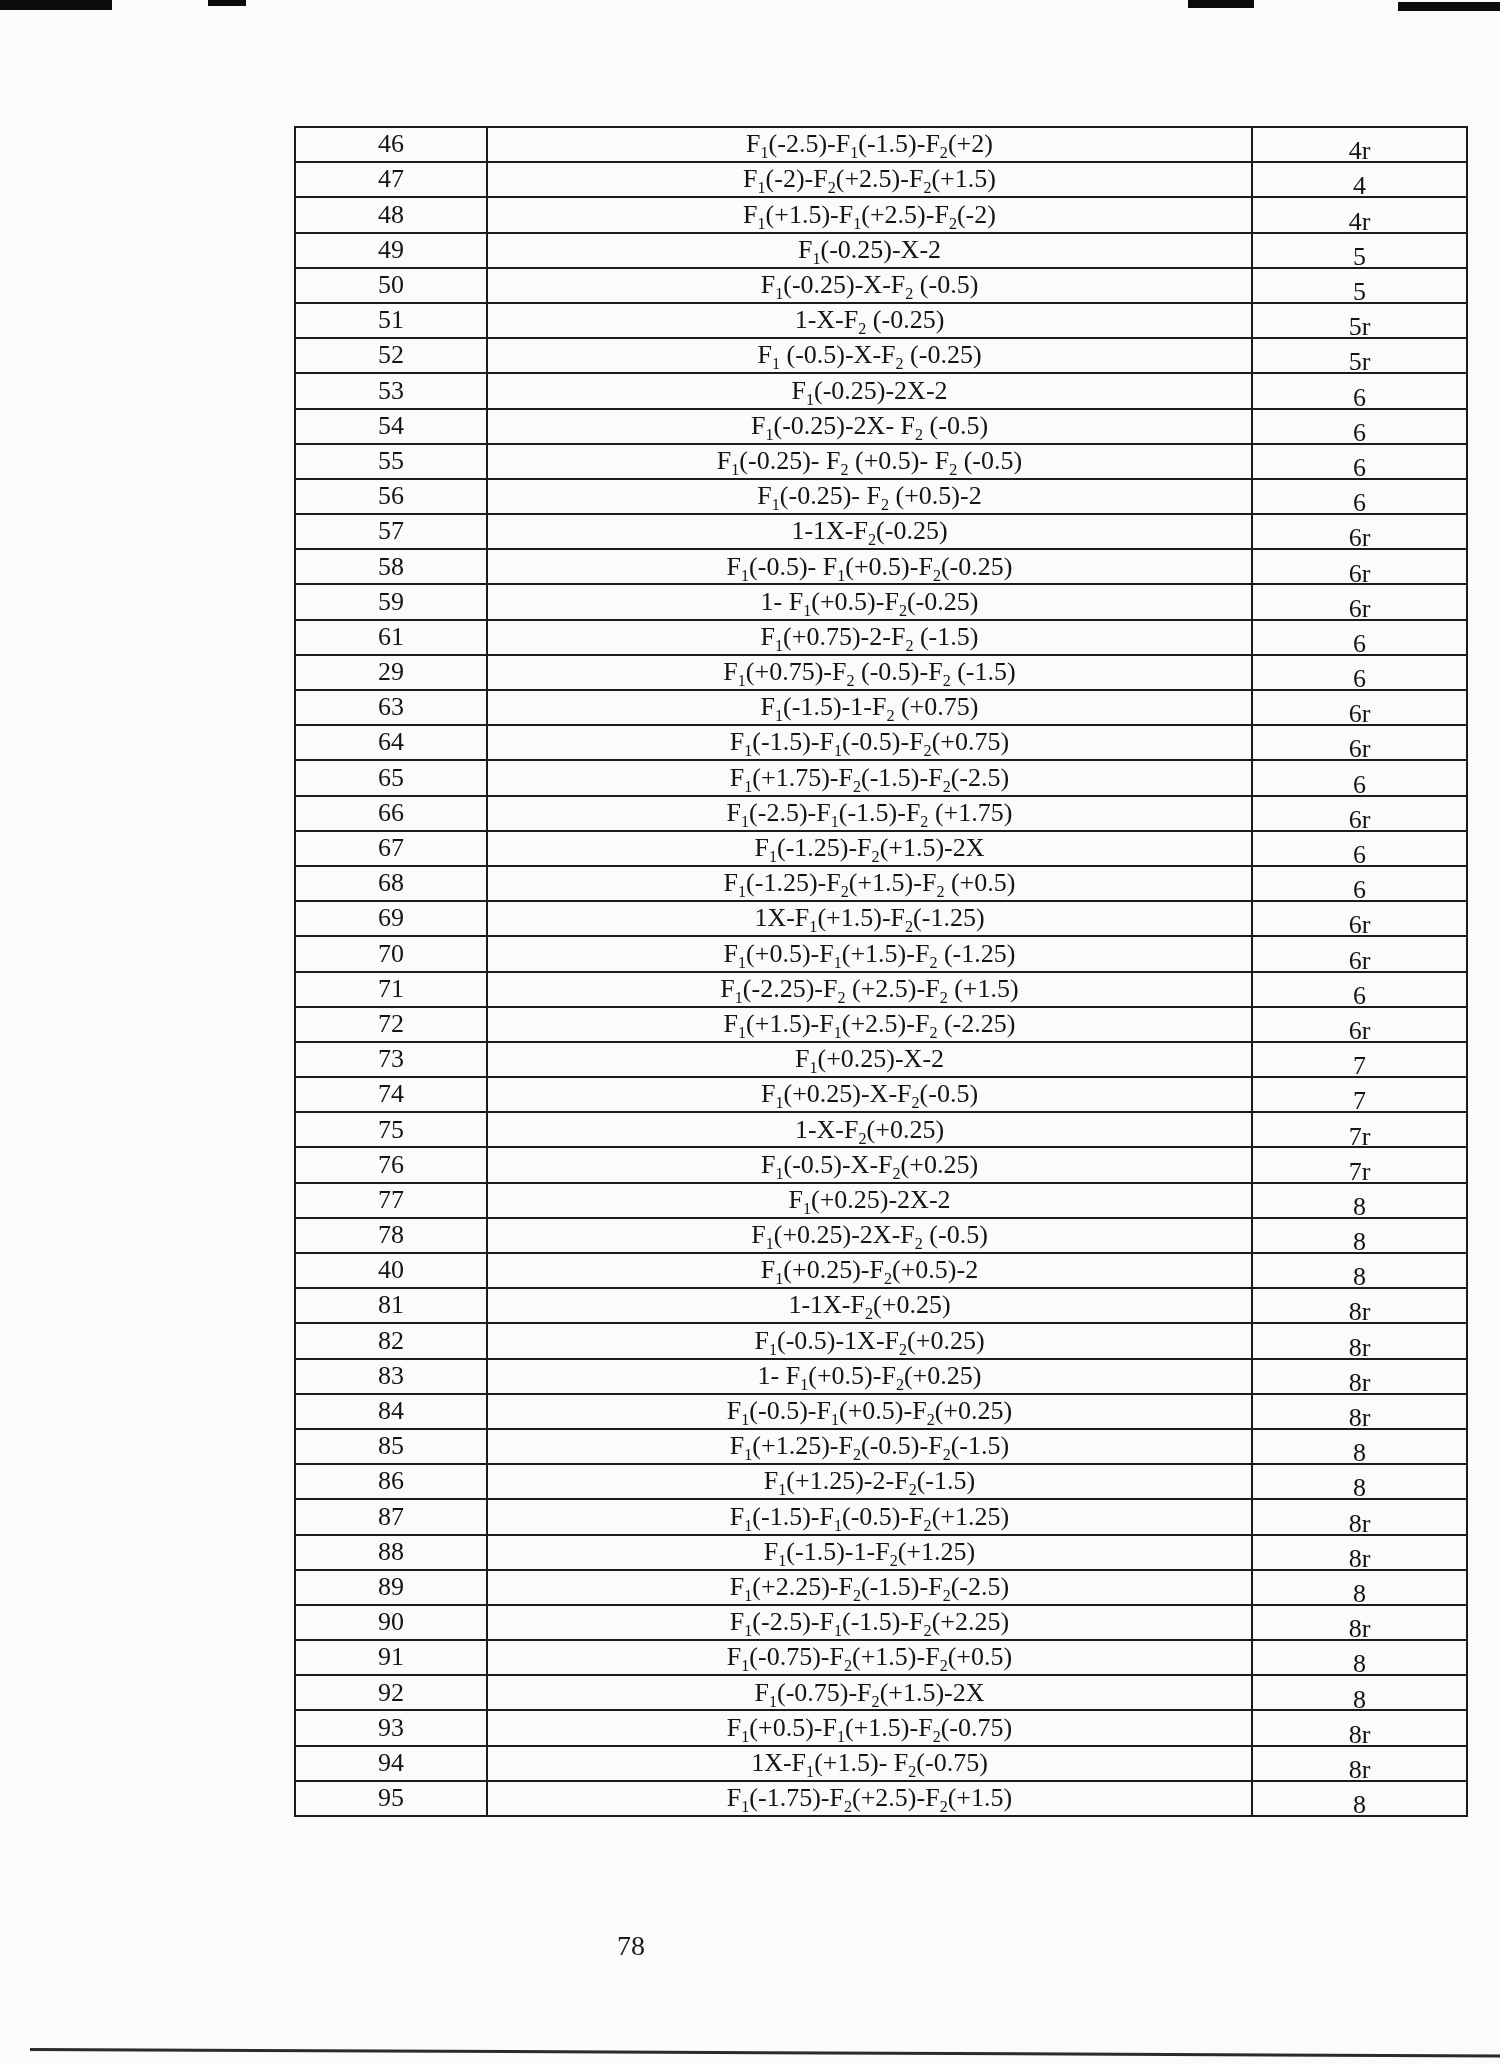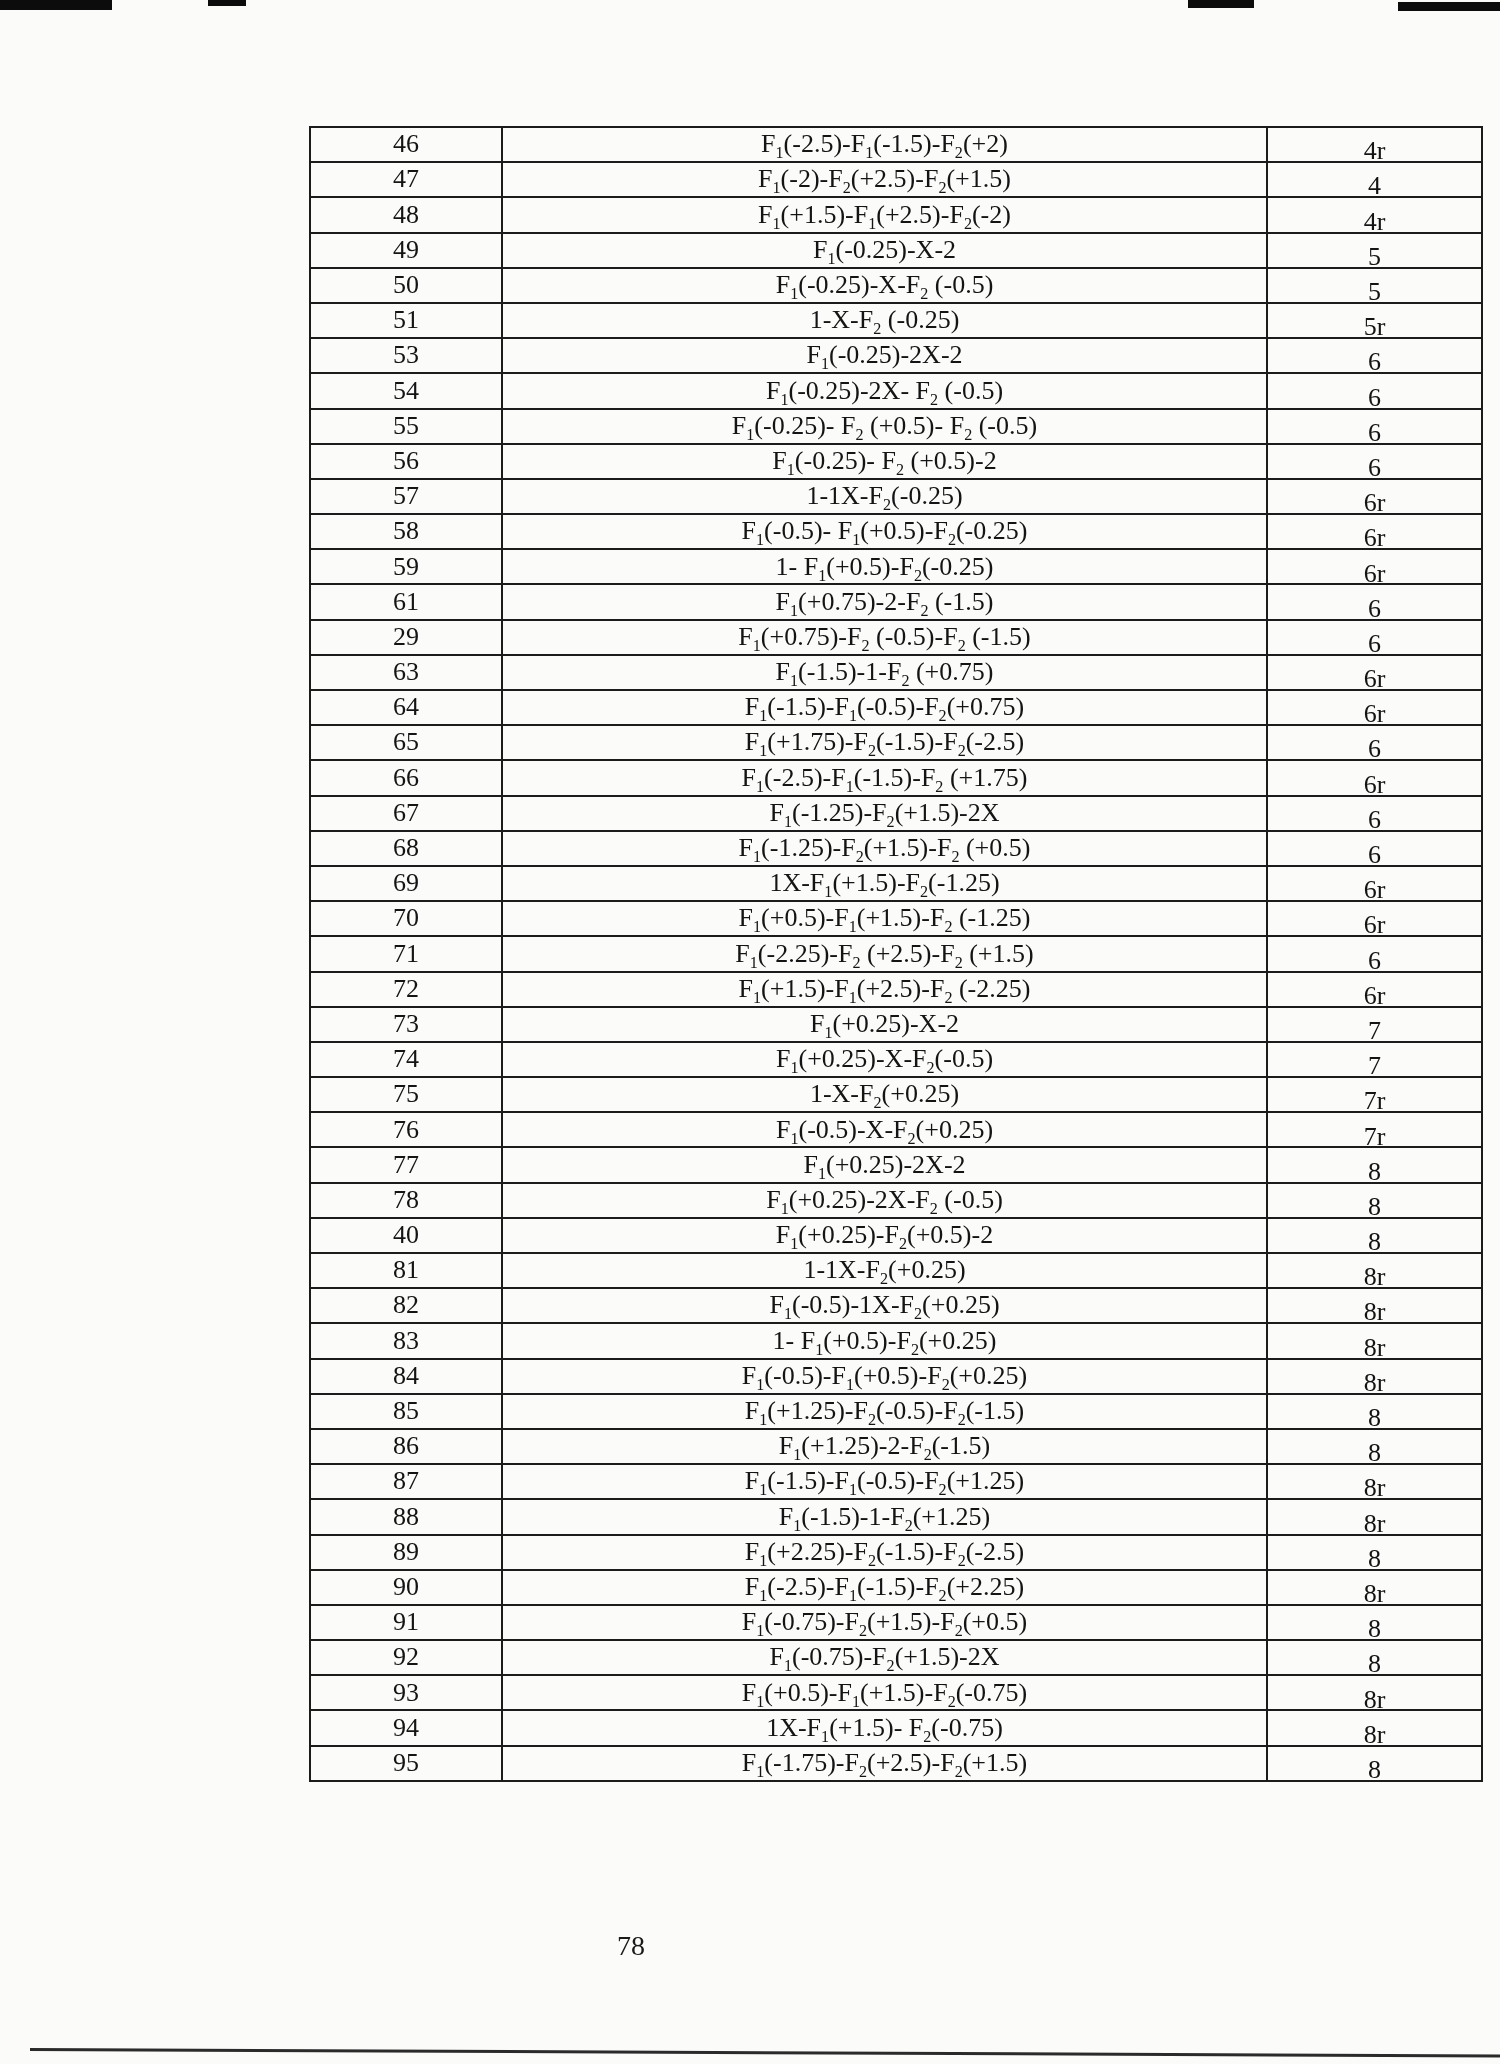--- a/index.html
+++ b/index.html
@@ -7,21 +7,21 @@
     width:1500px;height:2064px;position:relative;
     background:#fbfbfa;color:#141414;
     font-family:"Liberation Serif", serif;
     overflow:hidden;
   }
   
   .artifact{position:absolute;background:#0c0c0c;}
   .artifact.bottom-line{height:3px;background:#2a2a2a;transform:rotate(0.25deg);transform-origin:left center;}
   
   table.results{
-    position:absolute;left:309px;top:126px;width:1172px;
+    position:absolute;left:294px;top:126px;width:1172px;
     border-collapse:collapse;table-layout:fixed;
   }
   table.results td{
     border:2px solid #1b1b1b;
     padding:0;
     font-size:26px;
     line-height:1.1;
     white-space:pre;
     overflow:hidden;
     vertical-align:middle;
@@ -77,20 +77,25 @@
         <td class="cell-index">50</td>
         <td class="cell-formula">F<sub>1</sub>(-0.25)-X-F<sub>2</sub> (-0.5)</td>
         <td class="cell-group"><span class="shift">5</span></td>
       </tr>
       <tr>
         <td class="cell-index">51</td>
         <td class="cell-formula">1-X-F<sub>2</sub> (-0.25)</td>
         <td class="cell-group"><span class="shift">5r</span></td>
       </tr>
       <tr>
+        <td class="cell-index">52</td>
+        <td class="cell-formula">F<sub>1</sub> (-0.5)-X-F<sub>2</sub> (-0.25)</td>
+        <td class="cell-group"><span class="shift">5r</span></td>
+      </tr>
+      <tr>
         <td class="cell-index">53</td>
         <td class="cell-formula">F<sub>1</sub>(-0.25)-2X-2</td>
         <td class="cell-group"><span class="shift">6</span></td>
       </tr>
       <tr>
         <td class="cell-index">54</td>
         <td class="cell-formula">F<sub>1</sub>(-0.25)-2X- F<sub>2</sub> (-0.5)</td>
         <td class="cell-group"><span class="shift">6</span></td>
       </tr>
       <tr>

